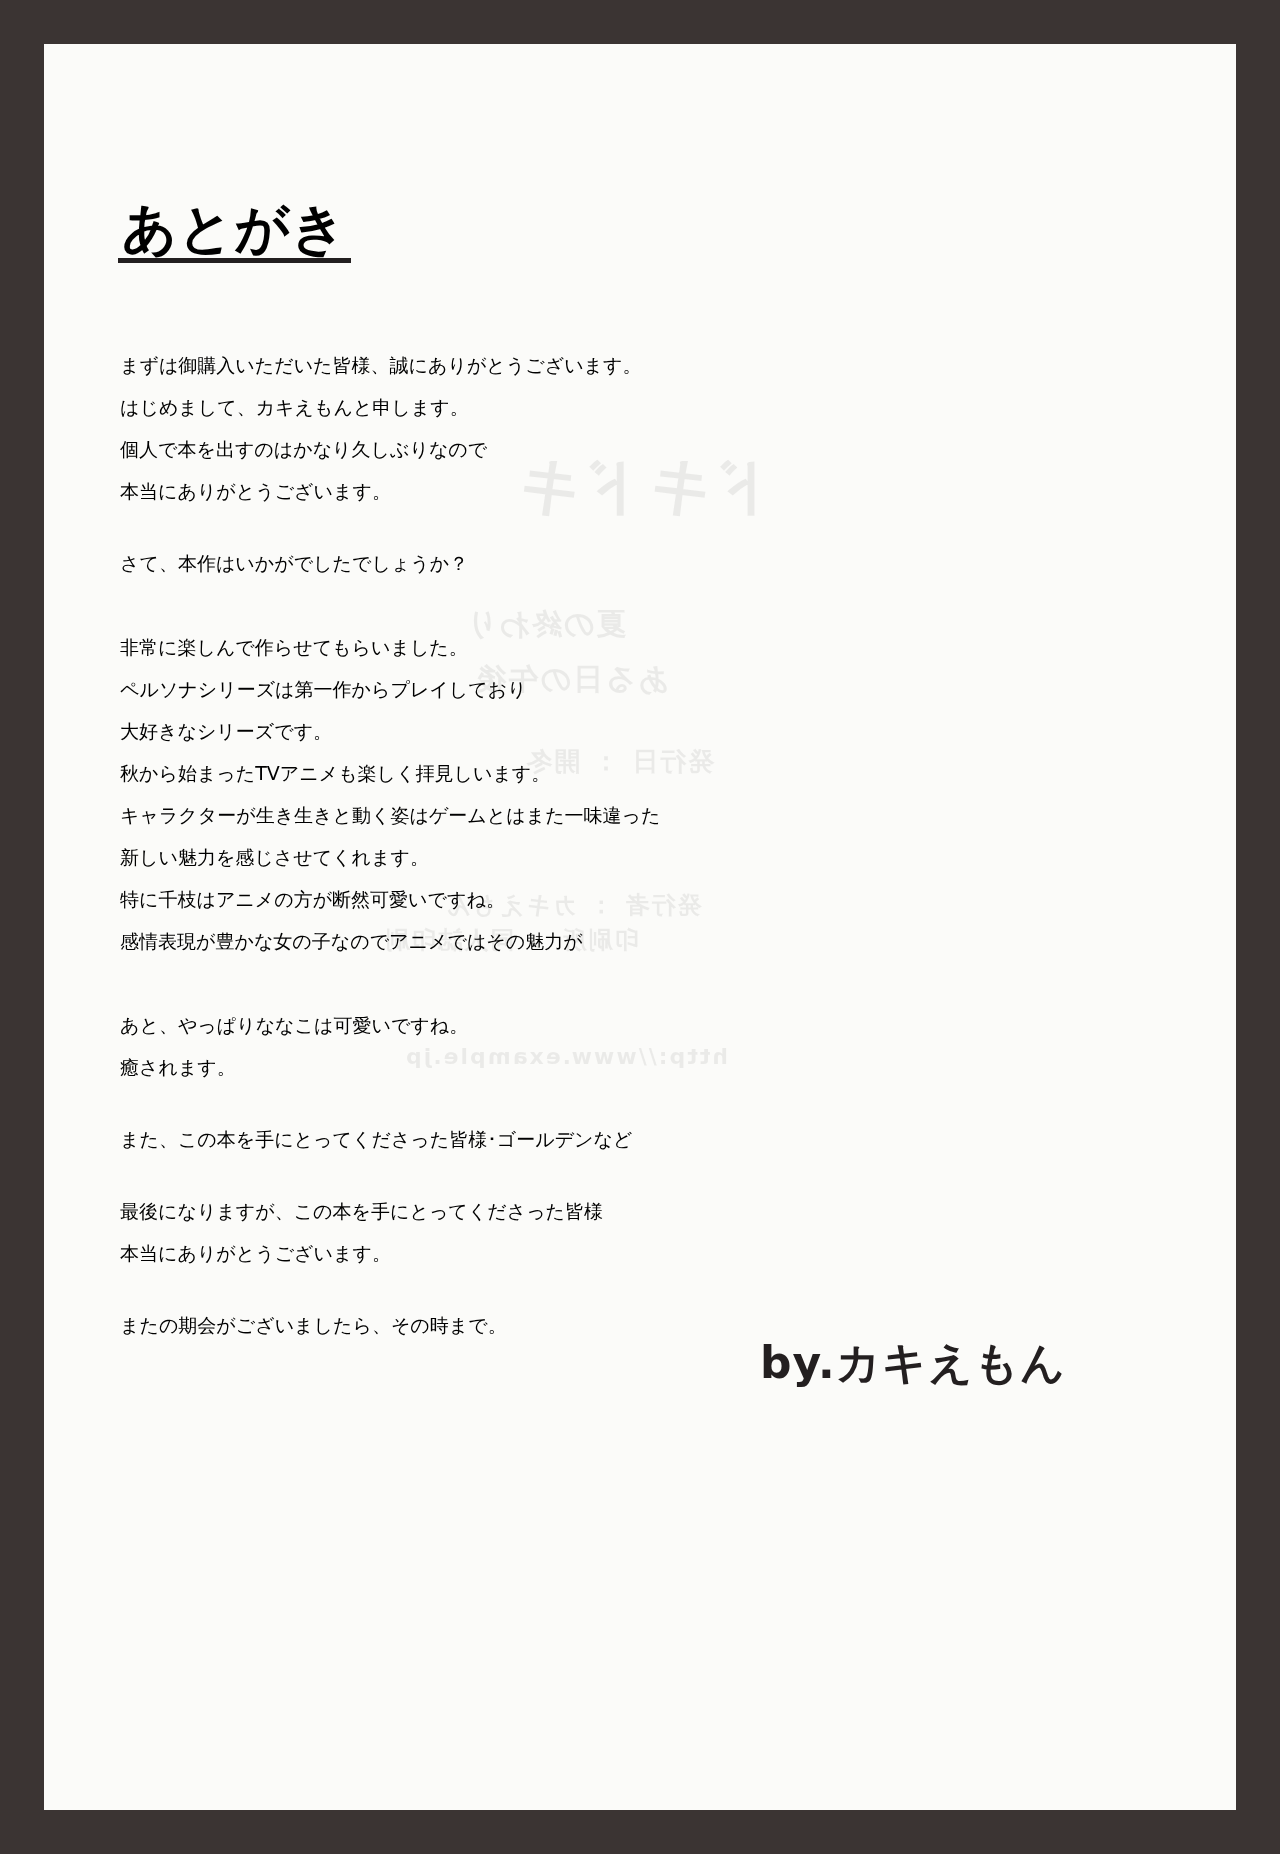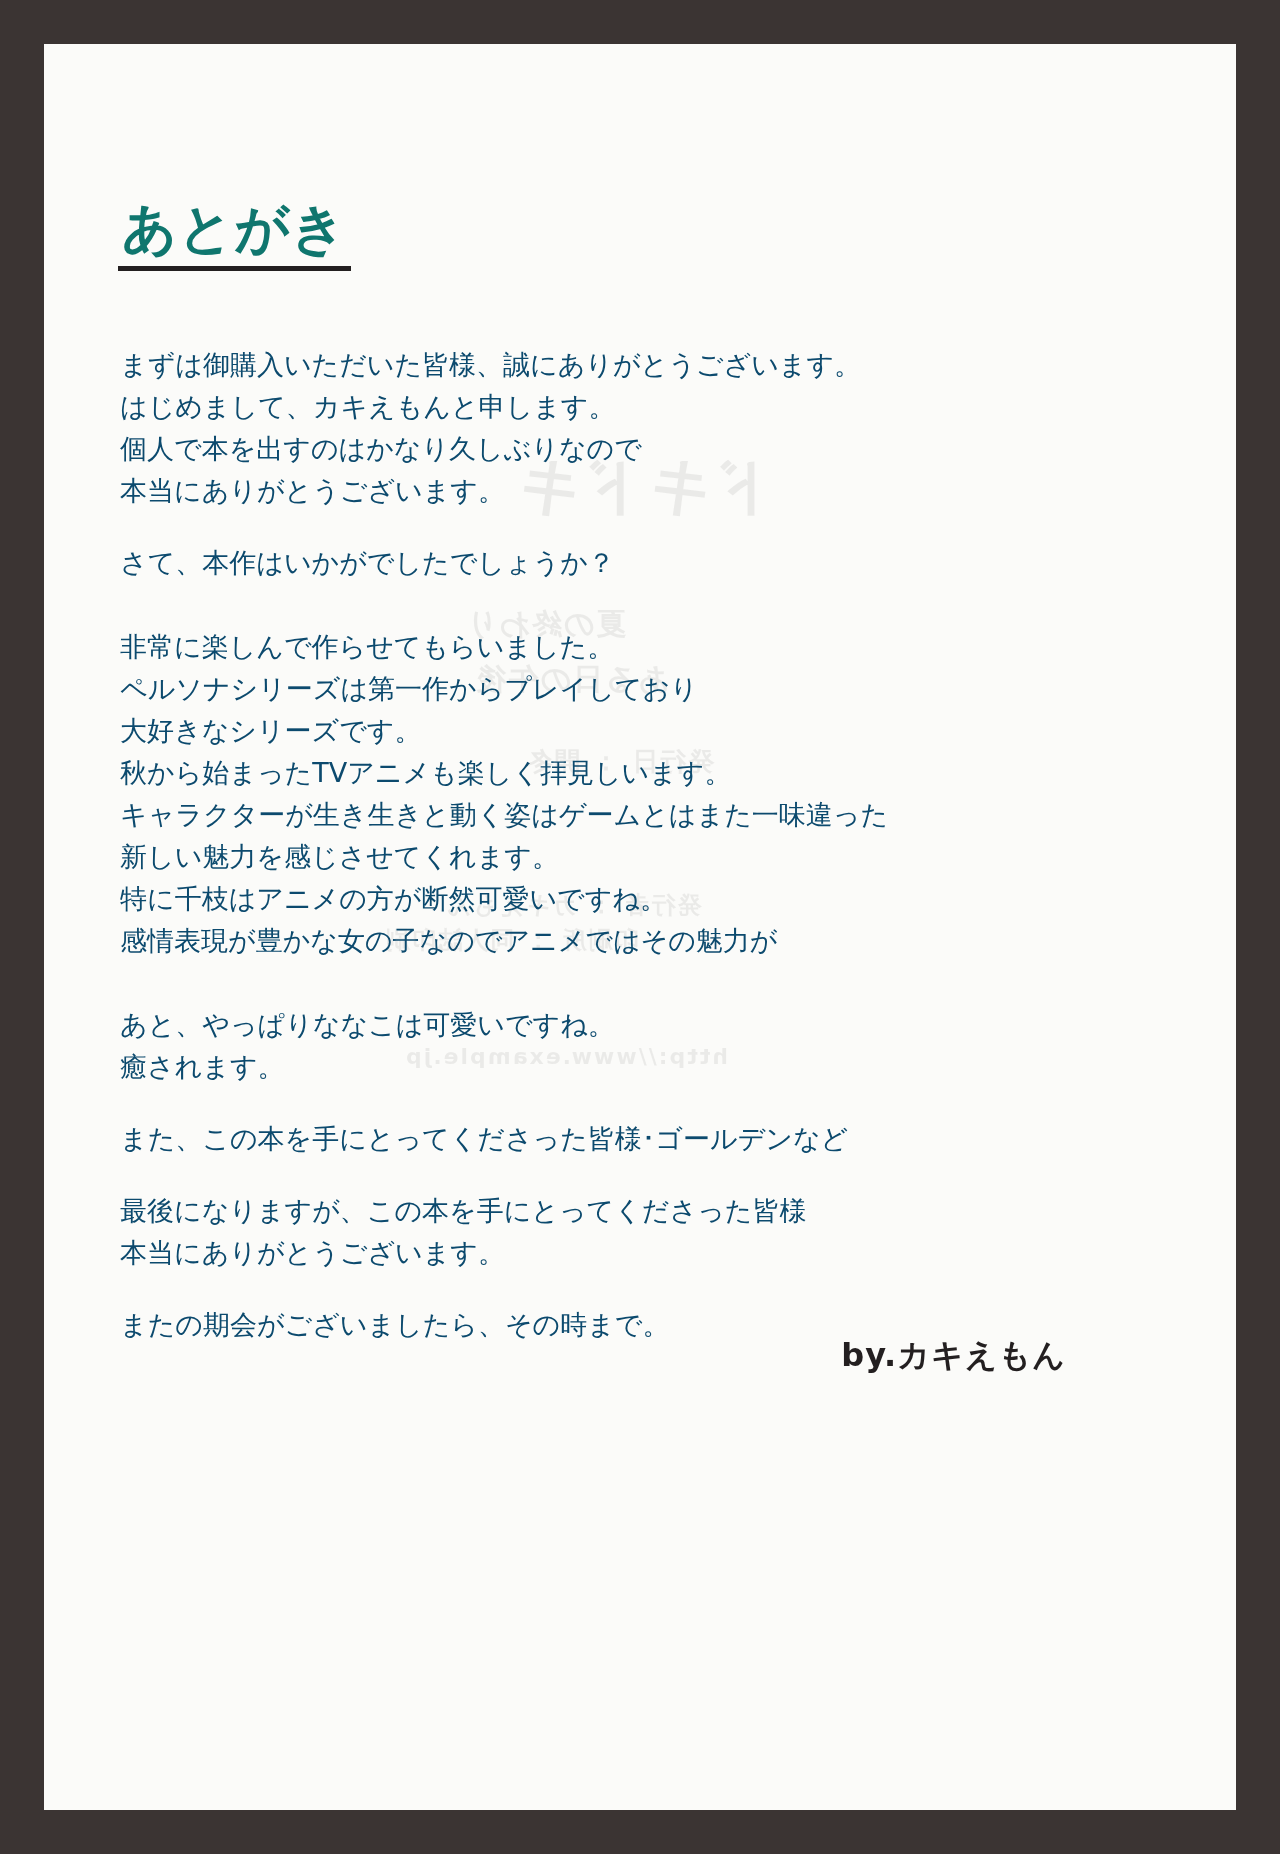--- a/index.html
+++ b/index.html
@@ -64,46 +64,46 @@
     top: 0;
     width: 100%;
     height: 100%;
   }
   .heading {
     position: absolute;
     left: 74px;
     top: 155px;
     font-size: 54px;
     font-weight: 700;
-    color: #0f766e;
+    color: #000000;
     letter-spacing: 1px;
     border-bottom: 5px solid #231f20;
-    padding: 0 4px 8px 4px;
+    padding: 0 4px 0 4px;
     line-height: 1.1;
   }
   .body-text {
     position: absolute;
     left: 76px;
     top: 300px;
     width: 1030px;
-    font-size: 27px;
+    font-size: 19px;
     line-height: 42px;
-    color: #0c4a6e;
+    color: #000000;
     font-weight: 500;
   }
   .para {
     margin: 0 0 30px 0;
   }
   .para:last-child { margin-bottom: 16px; }
   .line { white-space: nowrap; }
   .signature {
     position: absolute;
     right: 170px;
     top: 1290px;
-    font-size: 32px;
+    font-size: 44px;
     font-weight: 700;
     color: #231f20;
     letter-spacing: 1px;
     margin-left: 8px;
   }
 </style>
 </head>
 <body>
 
 <div class="page-frame">

